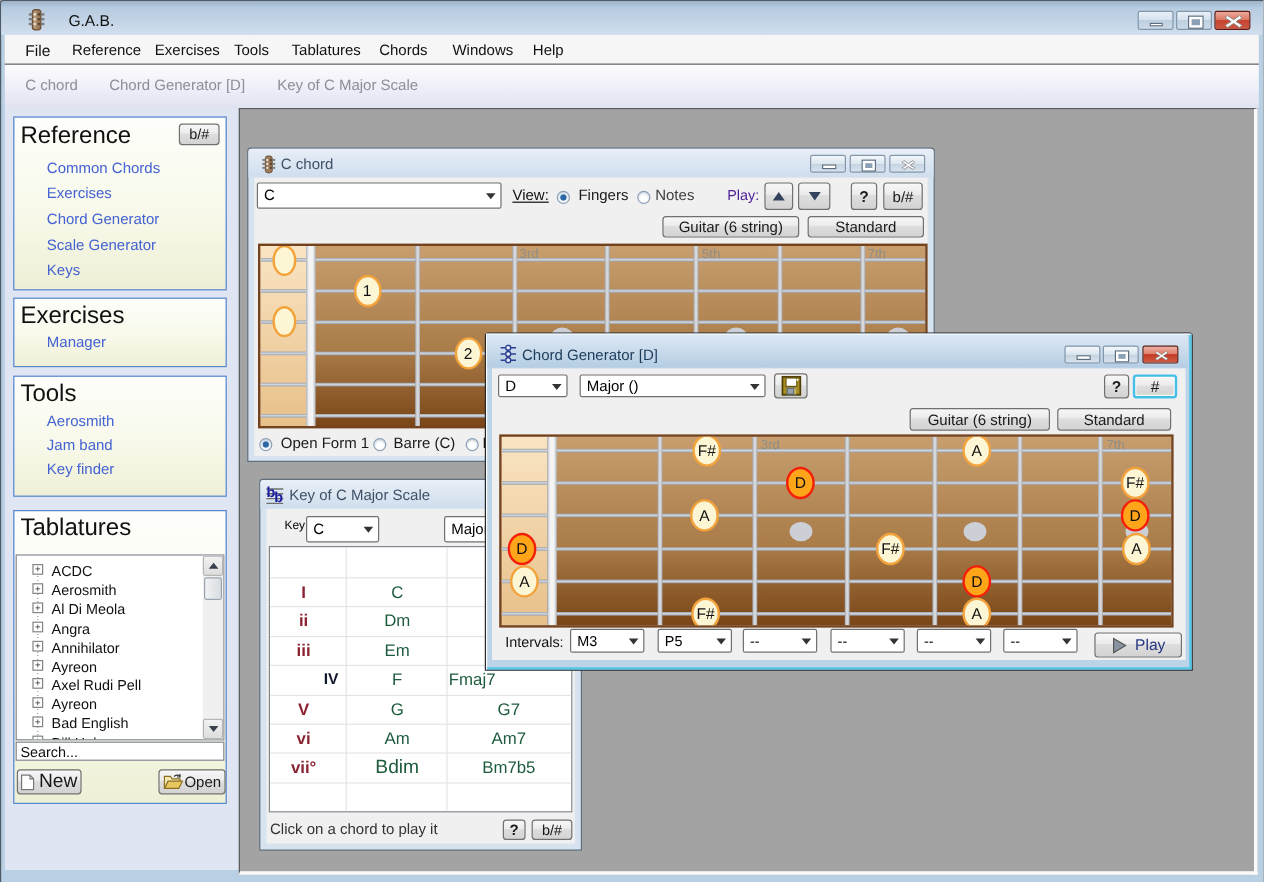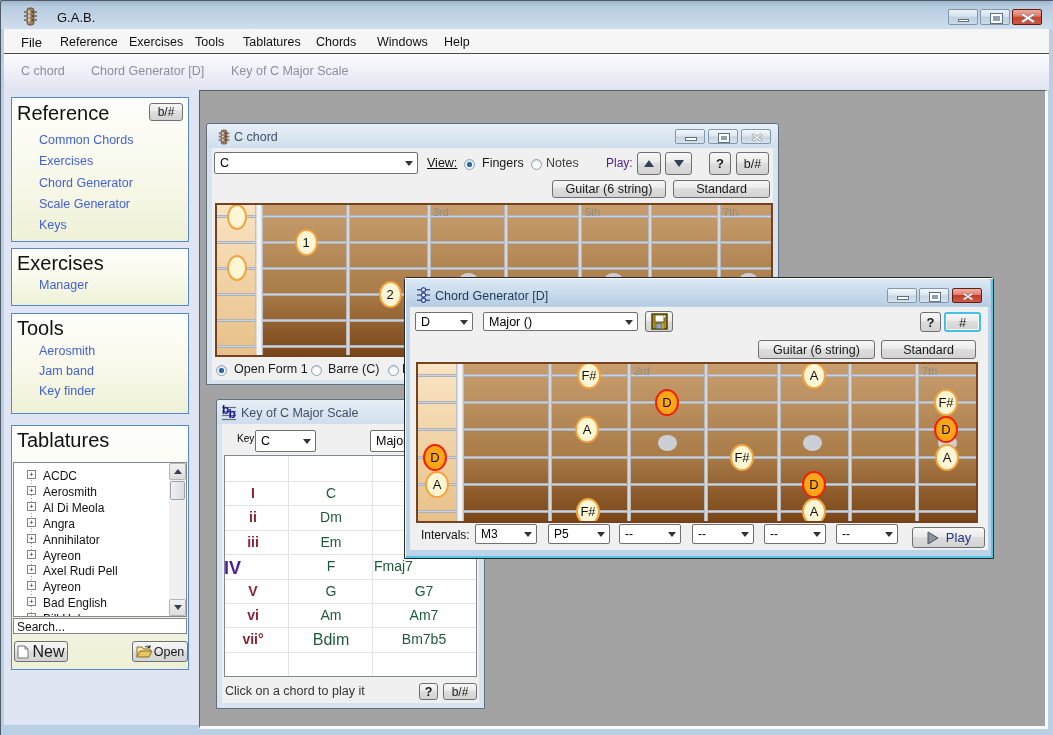--- a/index.html
+++ b/index.html
@@ -246,21 +246,21 @@
 <div style="position:absolute;left:9px;top:228.39999999999998px;width:251px;height:1px;background:#e4e4e4"></div>
 <div style="position:absolute;left:9px;top:252.79999999999995px;width:251px;height:1px;background:#e4e4e4"></div>
 <div style="position:absolute;left:72px;top:57px;width:1px;height:220px;background:#e4e4e4"></div>
 <div style="position:absolute;left:156px;top:57px;width:1px;height:220px;background:#e4e4e4"></div>
 <div class="abs" style="left:8px;top:86.0px;width:58px;text-align:center;font-size:14px;font-weight:bold;color:#8b2332">I</div>
 <div class="abs" style="left:76px;top:86.0px;width:78px;text-align:center;font-size:14px;color:#1e5b3c">C</div>
 <div class="abs" style="left:8px;top:110.39999999999998px;width:58px;text-align:center;font-size:14px;font-weight:bold;color:#8b2332">ii</div>
 <div class="abs" style="left:76px;top:110.39999999999998px;width:78px;text-align:center;font-size:14px;color:#1e5b3c">Dm</div>
 <div class="abs" style="left:8px;top:134.79999999999995px;width:58px;text-align:center;font-size:14px;font-weight:bold;color:#8b2332">iii</div>
 <div class="abs" style="left:76px;top:134.79999999999995px;width:78px;text-align:center;font-size:14px;color:#1e5b3c">Em</div>
-<div class="abs" style="left:8px;top:159.20000000000005px;width:58px;text-align:left;font-size:18px;font-weight:bold;color:#4c1d95">IV</div>
+<div class="abs" style="left:8px;top:159.20000000000005px;width:58px;text-align:right;font-size:13px;font-weight:bold;color:#0f172a">IV</div>
 <div class="abs" style="left:76px;top:159.20000000000005px;width:78px;text-align:center;font-size:14px;color:#1e5b3c">F</div>
 <div class="abs" style="left:158px;top:159.20000000000005px;width:100px;text-align:left;font-size:14px;color:#1e5b3c">Fmaj7</div>
 <div class="abs" style="left:8px;top:183.60000000000002px;width:58px;text-align:center;font-size:14px;font-weight:bold;color:#8b2332">V</div>
 <div class="abs" style="left:76px;top:183.60000000000002px;width:78px;text-align:center;font-size:14px;color:#1e5b3c">G</div>
 <div class="abs" style="left:158px;top:183.60000000000002px;width:100px;text-align:center;font-size:14px;color:#1e5b3c">G7</div>
 <div class="abs" style="left:8px;top:208.0px;width:58px;text-align:center;font-size:14px;font-weight:bold;color:#8b2332">vi</div>
 <div class="abs" style="left:76px;top:208.0px;width:78px;text-align:center;font-size:14px;color:#1e5b3c">Am</div>
 <div class="abs" style="left:158px;top:208.0px;width:100px;text-align:center;font-size:14px;color:#1e5b3c">Am7</div>
 <div class="abs" style="left:8px;top:232.39999999999998px;width:58px;text-align:center;font-size:14px;font-weight:bold;color:#8b2332">vii°</div>
 <div class="abs" style="left:76px;top:232.39999999999998px;width:78px;text-align:center;font-size:16px;color:#1e5b3c">Bdim</div>

